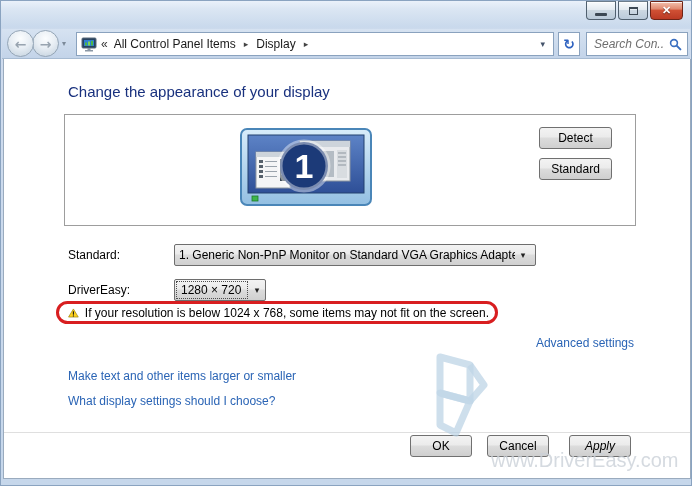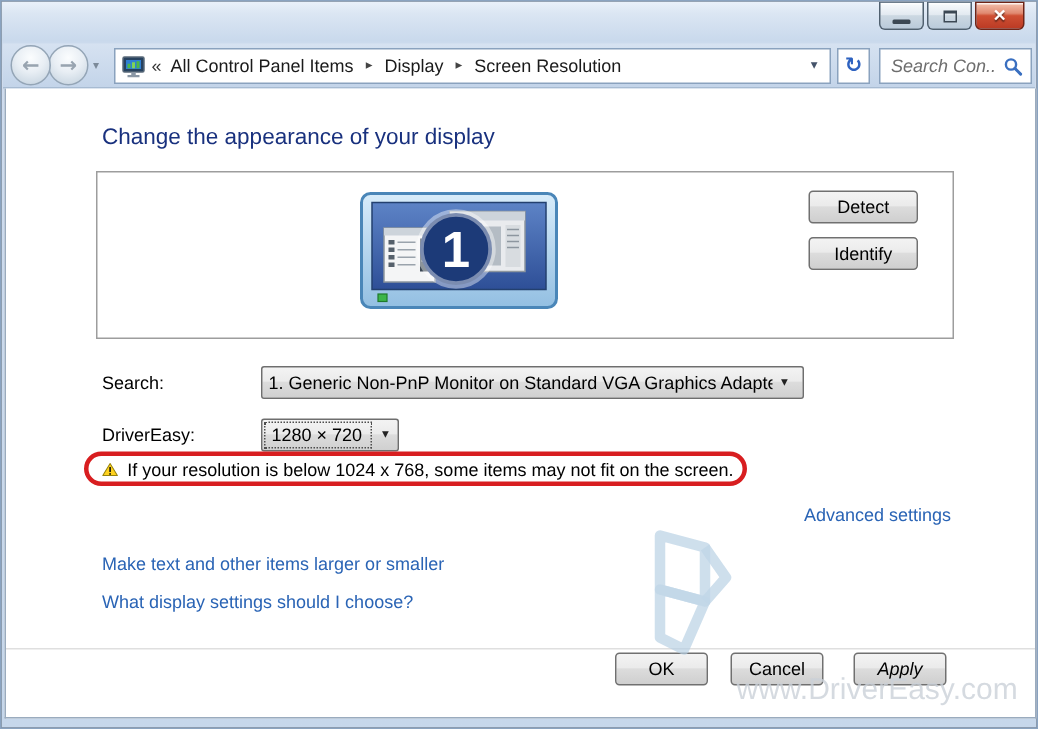--- a/index.html
+++ b/index.html
@@ -164,21 +164,20 @@
         <rect x="7" y="4.5" width="2" height="4" fill="#7ed457"></rect>
         <rect x="10" y="3.8" width="2" height="4.7" fill="#4db848"></rect>
         <rect x="6.5" y="11" width="3" height="2" fill="#8a97a5"></rect>
         <rect x="4" y="13" width="8" height="1.5" fill="#8a97a5"></rect>
       </svg>
       <span class="crumb-overflow">«</span>
       <span class="crumb">All Control Panel Items</span>
       <span class="crumb-sep">▸</span>
       <span class="crumb">Display</span>
       <span class="crumb-sep">▸</span>
-      <span class="crumb">Screen Resolution</span>
       <span class="addr-dropdown">▾</span>
     </div>
 
     <div class="refreshbtn">
       <span>↻</span>
     </div>
 
     <div class="searchbox">
       <input type="text" placeholder="Search Con..." style="">
       <svg width="13" height="13" viewBox="0 0 13 13">
@@ -231,24 +230,24 @@
         <line x1="41" y1="38" x2="47" y2="38" stroke="#aeb6be" stroke-width="1"></line>
         <line x1="41" y1="42" x2="47" y2="42" stroke="#aeb6be" stroke-width="1"></line>
         <line x1="41" y1="46" x2="47" y2="46" stroke="#aeb6be" stroke-width="1"></line>
 
         <circle cx="64" cy="38" r="24" fill="#1c3a78" stroke="#ffffff" stroke-opacity="0.42" stroke-width="5"></circle>
         <text x="64" y="50" text-anchor="middle" font-family="Liberation Sans, sans-serif" font-size="34" font-weight="bold" fill="#ffffff">1</text>
 
         <rect x="12" y="68" width="6" height="5" fill="#3db54a" stroke="#1e7a2c" stroke-width="0.8"></rect>
       </svg>
       <div class="side-btn btn-detect">Detect</div>
-      <div class="side-btn btn-identify">Identify</div>
-    </div>
-
-    <div class="row-label lbl-display">Search:</div>
+      <div class="side-btn btn-identify">Standard</div>
+    </div>
+
+    <div class="row-label lbl-display">Standard:</div>
     <div class="dropdown dd-display">
       <span class="dd-text">1. Generic Non-PnP Monitor on Standard VGA Graphics Adapter</span>
       <span class="dd-arrow">▾</span>
     </div>
 
     <div class="row-label lbl-resolution">DriverEasy:</div>
     <div class="dropdown dd-resolution">
       <span class="dd-text">1280 × 720</span>
       <span class="dd-arrow">▾</span>
     </div>

